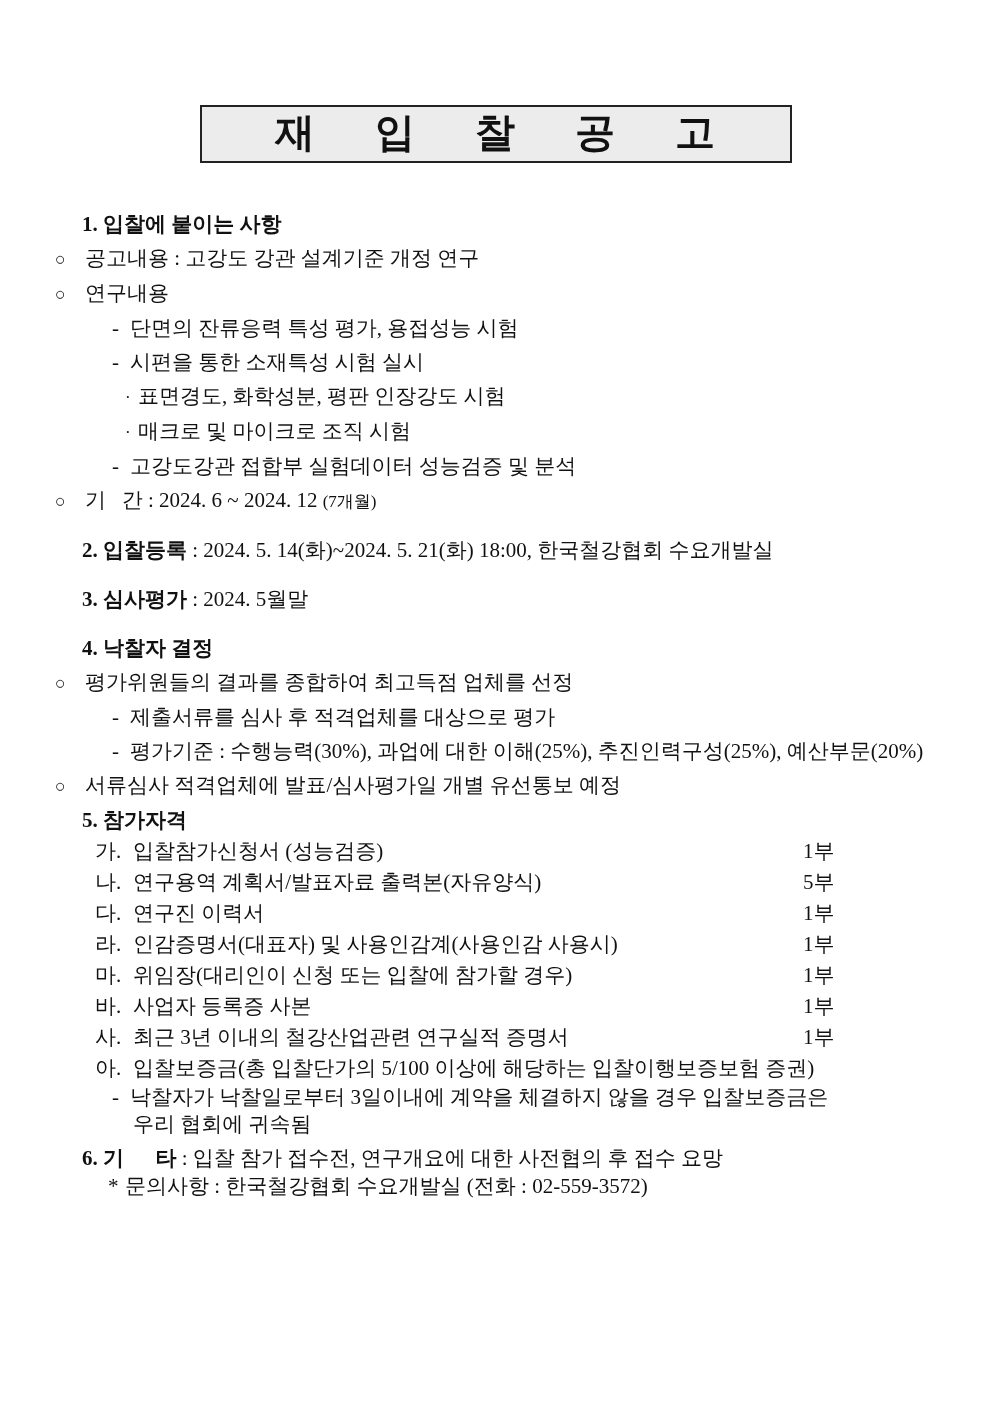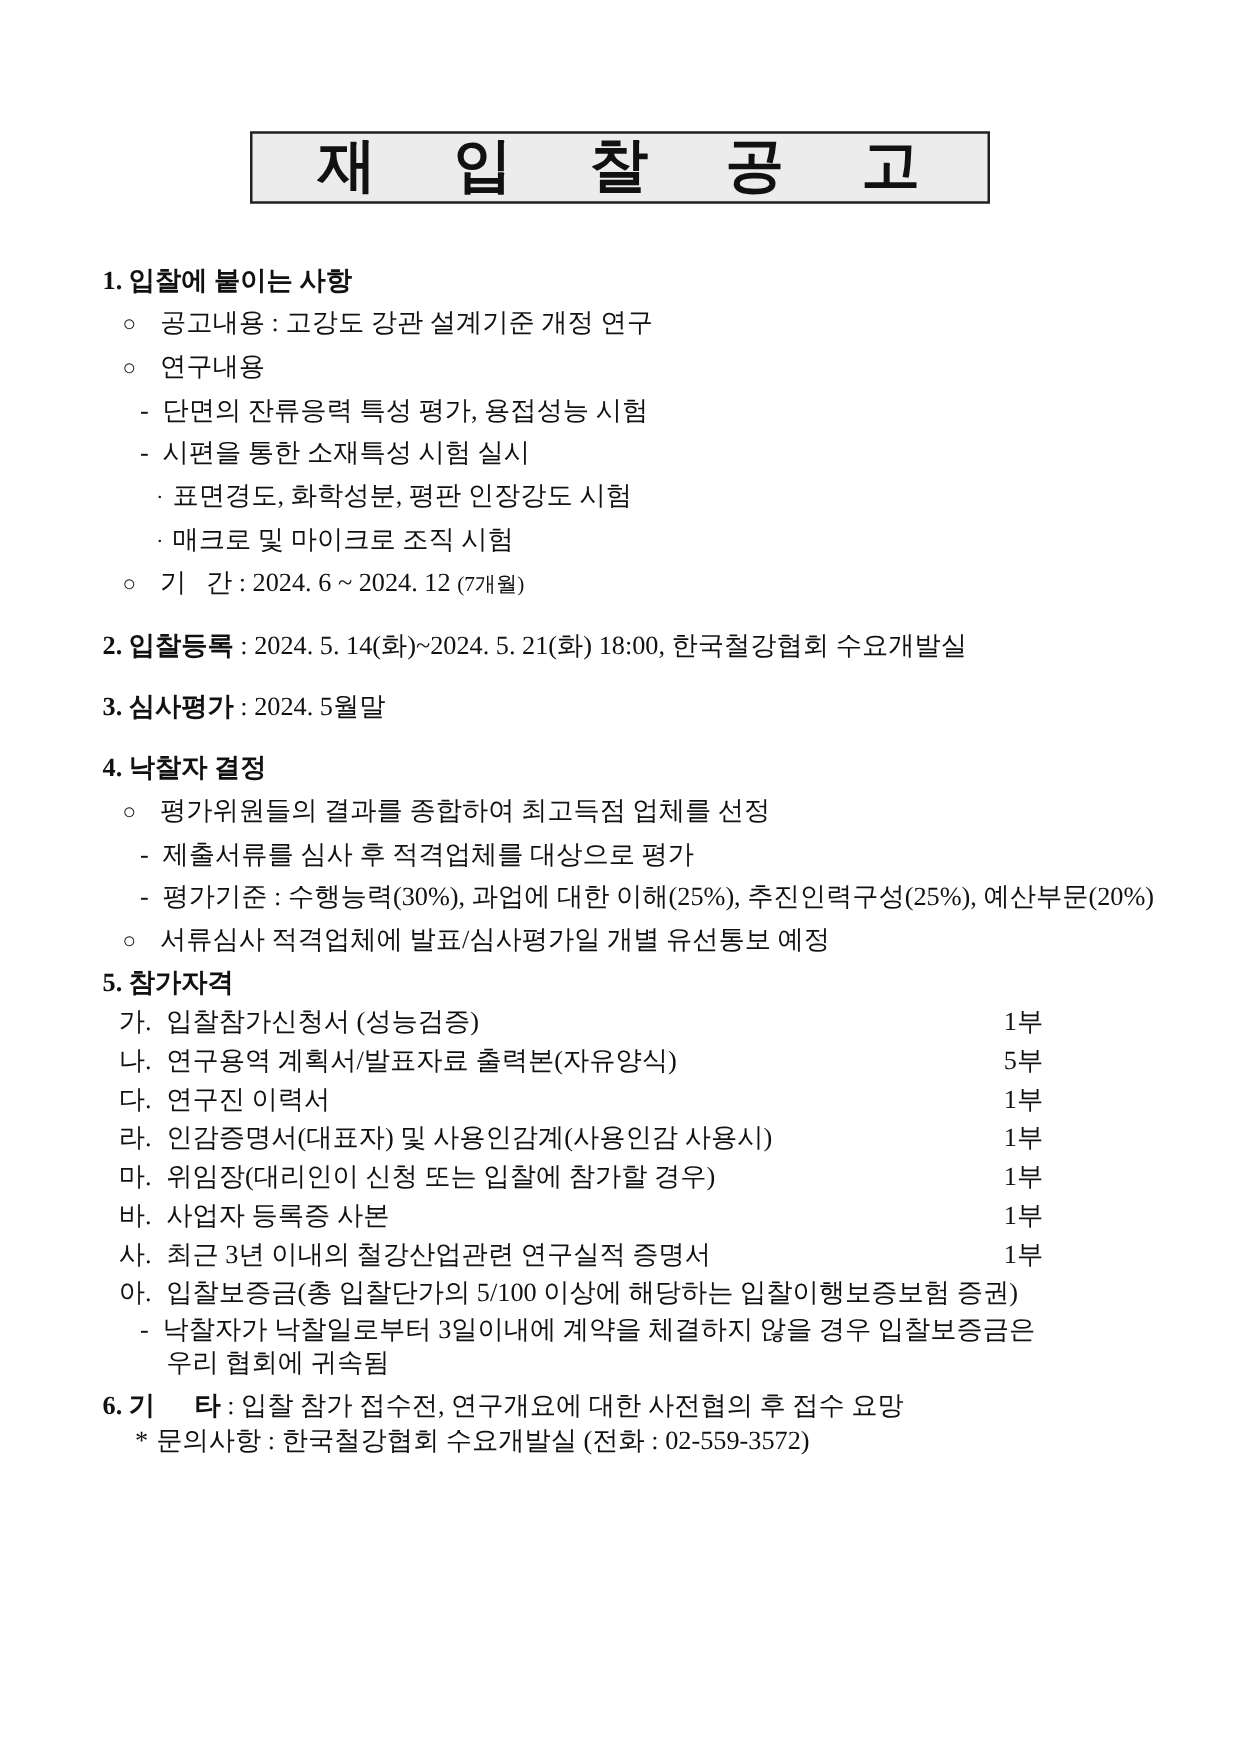--- a/index.html
+++ b/index.html
@@ -24,21 +24,21 @@
     width: 592px;
     height: 58px;
     box-sizing: border-box;
     background: #ececec;
     border: 2px solid #222222;
     display: flex;
     align-items: center;
     justify-content: center;
   }
   .title-text {
-    font-size: 47px;
+    font-size: 40px;
     font-weight: bold;
     white-space: pre;
     word-spacing: 46px;
     letter-spacing: 2px;
     transform: translateY(-2px);
   }
 
   
   .doc {
     position: absolute;
@@ -53,21 +53,21 @@
     white-space: pre;
     margin-top: 11px;
   }
   .sp-top  { margin-top: 50px; }
   .sp-wide { margin-top: 26px; }
 
   .line--heading,
   .line--heading-inline { padding-left: 82px; font-weight: bold; }
   .line--heading-inline .rest { font-weight: normal; }
 
-  .line--circle { padding-left: 98px; }
+  .line--circle { padding-left: 55px; }
   .line--circle .marker { display: inline-block; width: 30px; font-size: 18px; }
 
   .line--dash { padding-left: 112px; }
   .line--dash .marker { display: inline-block; width: 18px; }
 
   .line--dot { padding-left: 125px; }
   .line--dot .marker { display: inline-block; width: 13px; font-size: 17px; }
 
   .line--item { padding-left: 95px; margin-top: 8px; }
   .line--item .label { display: inline-block; width: 38px; }
@@ -96,20 +96,21 @@
 </div>
 
 <div class="doc">
     <div class="line line--heading sp-top"><span class="text">1. 입찰에 붙이는 사항</span></div>
     <div class="line line--circle"><span class="marker">○</span><span class="text">공고내용 : 고강도 강관 설계기준 개정 연구</span></div>
     <div class="line line--circle"><span class="marker">○</span><span class="text">연구내용</span></div>
     <div class="line line--dash"><span class="marker">-</span><span class="text">단면의 잔류응력 특성 평가, 용접성능 시험</span></div>
     <div class="line line--dash"><span class="marker">-</span><span class="text">시편을 통한 소재특성 시험 실시</span></div>
     <div class="line line--dot"><span class="marker">·</span><span class="text">표면경도, 화학성분, 평판 인장강도 시험</span></div>
     <div class="line line--dot"><span class="marker">·</span><span class="text">매크로 및 마이크로 조직 시험</span></div>
+    <div class="line line--dash"><span class="marker">-</span><span class="text">고강도강관 접합부 실험데이터 성능검증 및 분석</span></div>
     <div class="line line--circle"><span class="marker">○</span><span class="text">기   간 : 2024. 6 ~ 2024. 12 </span><span class="small">(7개월)</span></div>
     <div class="line line--heading-inline sp-wide"><span class="bold-part">2. 입찰등록</span><span class="rest"> : 2024. 5. 14(화)~2024. 5. 21(화) 18:00, 한국철강협회 수요개발실</span></div>
     <div class="line line--heading-inline sp-wide"><span class="bold-part">3. 심사평가</span><span class="rest"> : 2024. 5월말</span></div>
     <div class="line line--heading sp-wide"><span class="text">4. 낙찰자 결정</span></div>
     <div class="line line--circle"><span class="marker">○</span><span class="text">평가위원들의 결과를 종합하여 최고득점 업체를 선정</span></div>
     <div class="line line--dash"><span class="marker">-</span><span class="text">제출서류를 심사 후 적격업체를 대상으로 평가</span></div>
     <div class="line line--dash"><span class="marker">-</span><span class="text">평가기준 : 수행능력(30%), 과업에 대한 이해(25%), 추진인력구성(25%), 예산부문(20%)</span></div>
     <div class="line line--circle"><span class="marker">○</span><span class="text">서류심사 적격업체에 발표/심사평가일 개별 유선통보 예정</span></div>
     <div class="line line--heading"><span class="text">5. 참가자격</span></div>
     <div class="line line--item"><span class="label">가.</span><span class="text">입찰참가신청서 (성능검증)</span><span class="count">1부</span></div>

